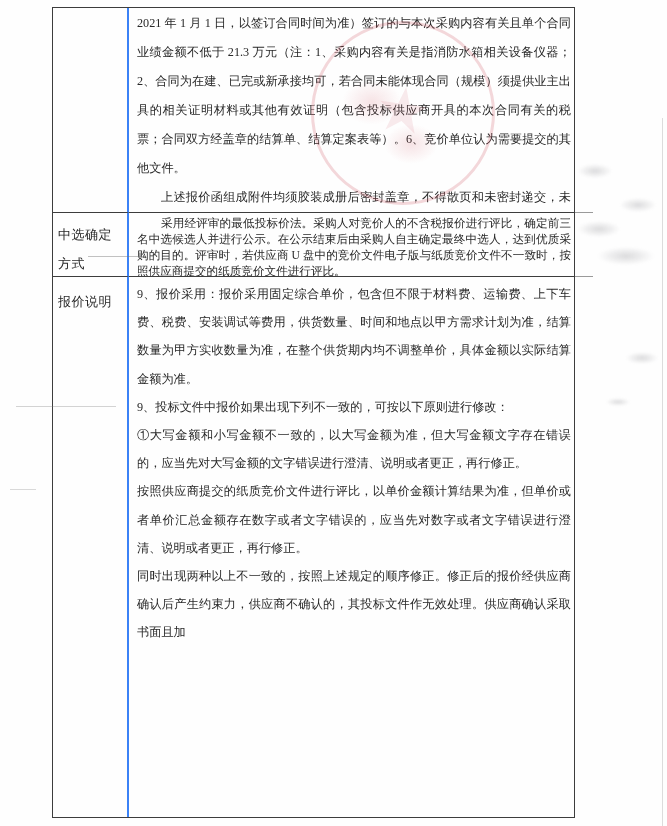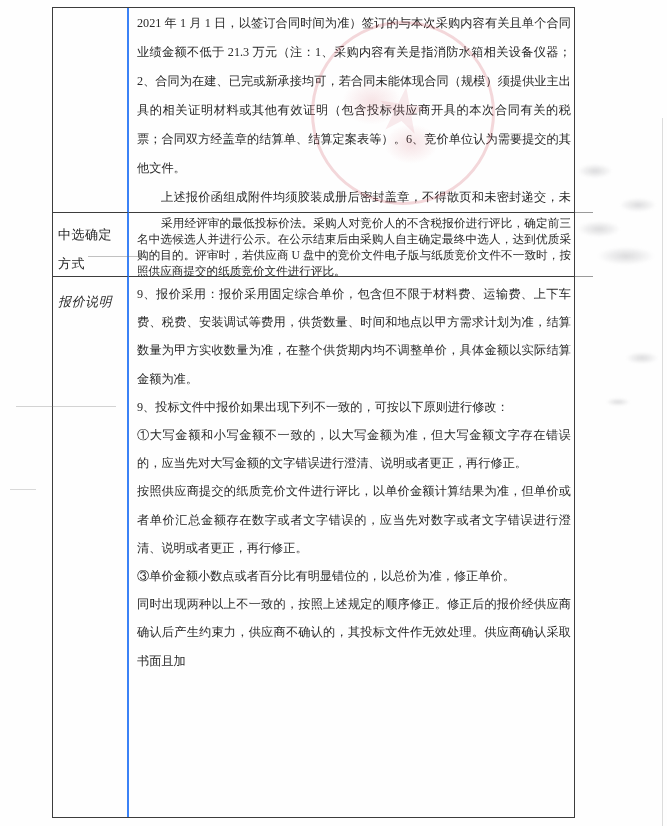--- a/index.html
+++ b/index.html
@@ -18,21 +18,21 @@
     border-right:2px solid #3b82f6;
     font-size:13px;letter-spacing:0.5px;line-height:29px;
     padding:6px 2px 0 5px;word-break:break-all;
   }
   .content-cell{padding:0 3px 0 8px;word-break:break-all;}
   .rb{border-bottom:1px solid #3d3d3d;}
   .content-cell p{margin:0;text-align:justify;}
   .r1-content{font-size:12.2px;line-height:29px;padding-top:1px;}
   .r2-label{padding-top:7px;}
   .r2-content{font-size:11.6px;line-height:16px;padding-top:3px;}
-  .r3-label{padding-top:10px;font-style:italic;}
+  .r3-label{padding-top:10px;}
   .r3-content{font-size:12.2px;line-height:28.2px;padding-top:3px;}
   .indent{text-indent:24px;}
   
   .stamp{
     position:absolute;left:311px;top:21px;width:178px;height:178px;
     border:3px solid rgba(199,62,76,0.20);border-radius:50%;
     filter:blur(0.7px);pointer-events:none;
   }
   .stamp-star{
     position:absolute;left:50%;top:50%;transform:translate(-50%,-54%) rotate(8deg);
@@ -69,21 +69,20 @@
     <div class="cell content-cell r2-content rb">
       <p class="indent">采用经评审的最低投标价法。采购人对竞价人的不含税报价进行评比，确定前三名中选候选人并进行公示。在公示结束后由采购人自主确定最终中选人，达到优质采购的目的。评审时，若供应商 U 盘中的竞价文件电子版与纸质竞价文件不一致时，按照供应商提交的纸质竞价文件进行评比。</p>
     </div>
 
     <div class="cell label-cell r3-label">报价说明</div>
     <div class="cell content-cell r3-content">
       <p>9、报价采用：报价采用固定综合单价，包含但不限于材料费、运输费、上下车费、税费、安装调试等费用，供货数量、时间和地点以甲方需求计划为准，结算数量为甲方实收数量为准，在整个供货期内均不调整单价，具体金额以实际结算金额为准。</p>
       <p>9、投标文件中报价如果出现下列不一致的，可按以下原则进行修改：</p>
       <p>①大写金额和小写金额不一致的，以大写金额为准，但大写金额文字存在错误的，应当先对大写金额的文字错误进行澄清、说明或者更正，再行修正。</p>
       <p>按照供应商提交的纸质竞价文件进行评比，以单价金额计算结果为准，但单价或者单价汇总金额存在数字或者文字错误的，应当先对数字或者文字错误进行澄清、说明或者更正，再行修正。</p>
-      <p>③单价金额小数点或者百分比有明显错位的，以总价为准，修正单价。</p>
       <p>同时出现两种以上不一致的，按照上述规定的顺序修正。修正后的报价经供应商确认后产生约束力，供应商不确认的，其投标文件作无效处理。供应商确认采取书面且加</p>
     </div>
   </div>
 
   <div class="stamp">
     <span class="stamp-star">★</span>
     <span class="stamp-smudge" style="left:28px;top:55px;width:60px;height:46px;"></span>
     <span class="stamp-smudge" style="left:70px;top:100px;width:54px;height:40px;"></span>
   </div>
 

